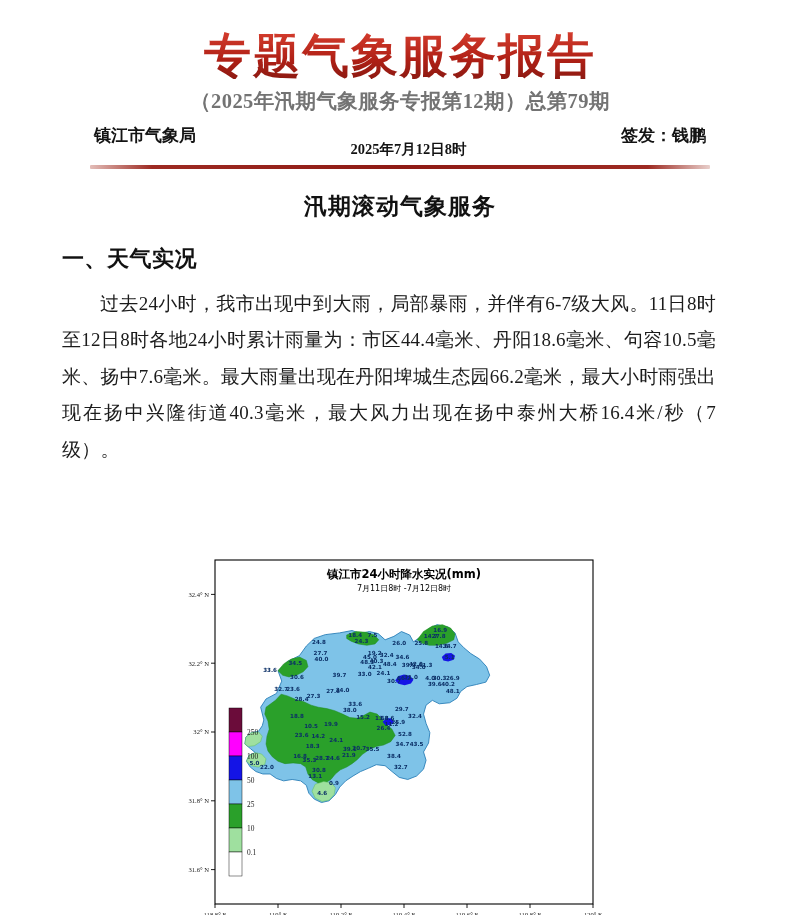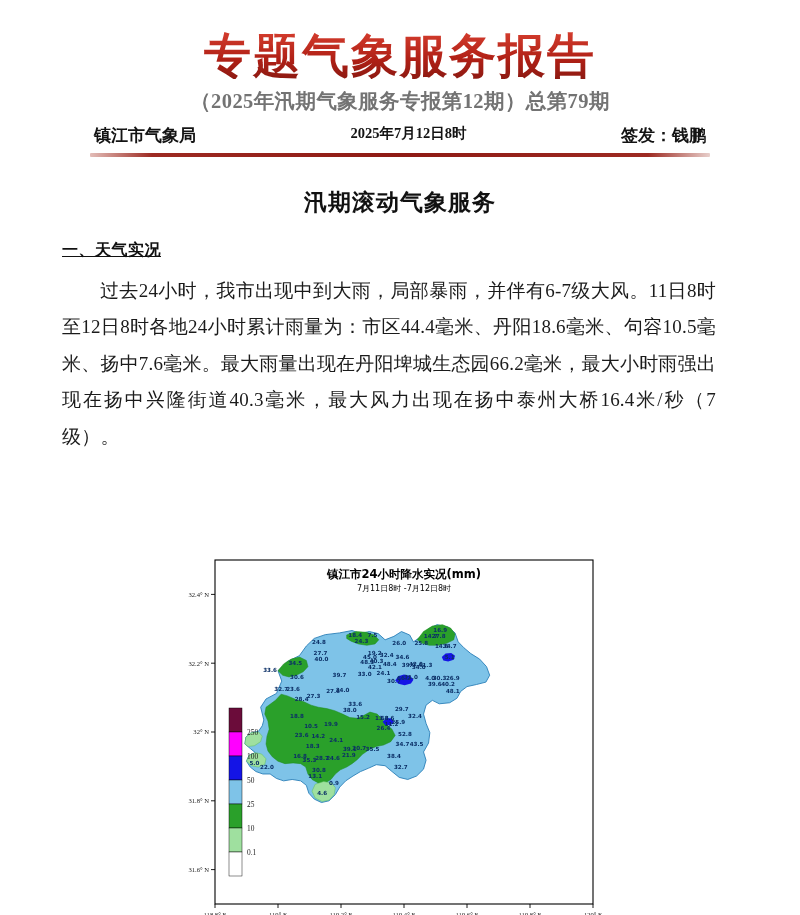--- a/index.html
+++ b/index.html
@@ -54,50 +54,49 @@
     display: flex;
     align-items: flex-start;
     margin: 9px auto 0 auto;
     width: 612px;
     font-family: "Liberation Serif", "DejaVu Serif", serif;
     font-weight: bold;
     font-size: 17px;
     color: #131313;
   }
   .meta-left  { flex: 0 0 auto; }
-  .meta-mid   { flex: 1 1 auto; text-align: center; font-size: 14.5px; }
+  .meta-mid   { flex: 1 1 auto; text-align: center; font-size: 14.5px; margin-top: 16px; }
   .meta-right { flex: 0 0 auto; }
 
   .rule {
     width: 620px;
     height: 4px;
     margin: 6px auto 0 auto;
     background: linear-gradient(90deg, #e3bdb8 0%, #9d2a22 10%, #8e1a14 50%, #9d2a22 90%, #e8cfcb 100%);
     border-radius: 1px;
   }
 
   
   .section-title {
     text-align: center;
     font-family: "DejaVu Sans", "Liberation Sans", sans-serif;
     font-weight: bold;
     font-size: 23px;
     color: #111;
-    margin-top: 30px;
+    margin-top: 22px;
     letter-spacing: 1px;
   }
 
   .subsection {
     font-family: "DejaVu Sans", "Liberation Sans", sans-serif;
     font-weight: bold;
-    font-size: 16px;
+    font-size: 22px;
     color: #111;
     margin: 22px 0 0 62px;
     letter-spacing: 0.5px;
-    text-decoration: underline;
   }
 
   .body-text {
     margin: 12px 84px 0 62px;
     font-family: "Liberation Serif", "DejaVu Serif", serif;
     font-size: 19px;
     line-height: 1.92;
     text-align: justify;
     text-indent: 2em;
     color: #1b1b1b;

